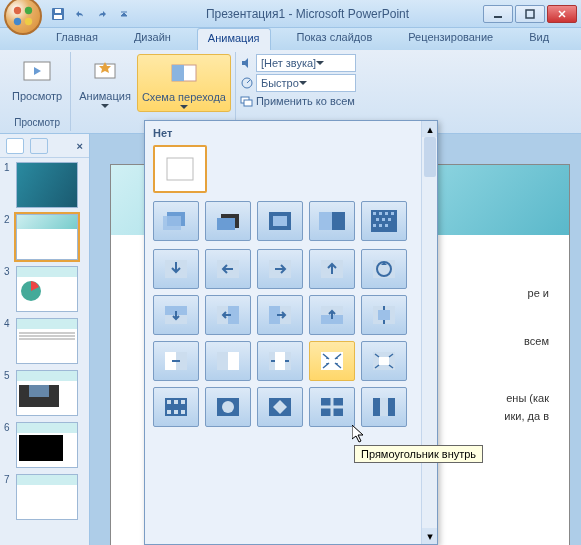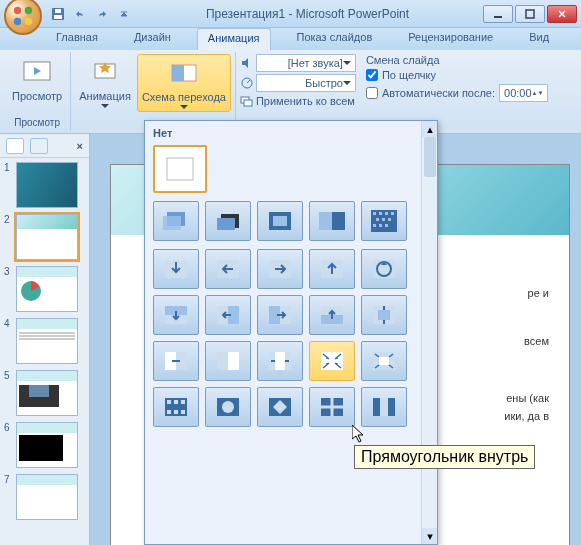--- a/index.html
+++ b/index.html
@@ -17,21 +17,21 @@
 .tab{padding:3px 10px;color:#3b5a82;cursor:default;border-radius:3px 3px 0 0}
 .tab.active{background:#e6eef8;border:1px solid #9fc4e6;border-bottom:none;color:#15428b}
 .ribbon{height:84px;background:linear-gradient(#e6eef8,#d0e2f4);border-bottom:1px solid #9fc4e6;display:flex;padding:2px 4px}
 .group{border-right:1px solid #b4cce6;padding:2px 4px;display:flex;flex-direction:column;align-items:center;justify-content:space-between}
 .group-label{font-size:10px;color:#3b5a82;padding:1px 0}
 .big-btn{display:flex;flex-direction:column;align-items:center;padding:2px 4px;border-radius:3px;min-width:50px;text-align:center;color:#3b5a82;gap:2px}
 .big-btn.active{background:linear-gradient(#ffe9a6,#ffd76a);border:1px solid #e6b84a}
 .big-btn .ico{width:32px;height:32px;display:flex;align-items:center;justify-content:center}
 .trans-opts{display:flex;flex-direction:column;gap:2px;padding:2px 4px;font-size:11px;color:#3b5a82}
 .sel{display:flex;align-items:center;gap:2px}
-.sel-box{border:1px solid #a3c0e0;background:#fff;padding:1px 4px;min-width:100px;height:18px;display:flex;justify-content:flex-end;align-items:center}
+.sel-box{border:1px solid #a3c0e0;background:#fff;padding:1px 4px;min-width:100px;height:18px;display:flex;justify-content:flex-start;align-items:center}
 .slide-change{padding:2px 6px;color:#3b5a82;display:flex;flex-direction:column;gap:3px;font-size:11px}
 .chk{display:flex;align-items:center;gap:4px}
 .chk input{width:12px;height:12px}
 .content{display:flex;height:calc(100% - 134px)}
 .slidepane{width:90px;background:#e6eef8;border-right:1px solid #9fc4e6;overflow:hidden}
 .pane-tabs{height:24px;display:flex;align-items:center;padding:2px 6px;gap:6px;border-bottom:1px solid #bcd2ea}
 .pane-tab{width:18px;height:16px;border:1px solid #9fc4e6;background:#fff;border-radius:2px}
 .pane-close{margin-left:auto;color:#3b5a82;font-weight:bold}
 .thumbs{padding:4px}
 .thumb{display:flex;gap:4px;margin-bottom:6px;align-items:flex-start}
@@ -47,21 +47,21 @@
 .gal-scroll-thumb{position:absolute;top:16px;left:2px;width:12px;height:40px;background:#c4d6ec;border-radius:2px}
 .gal-scroll-btn{position:absolute;left:0;width:16px;height:16px;display:flex;align-items:center;justify-content:center;background:#d6e4f4}
 .gal-section{padding:2px 8px}
 .gal-head{font-size:11px;font-weight:bold;color:#3b5a82;padding:4px 0}
 .gal-items{display:flex;flex-wrap:wrap;gap:6px;padding:2px 0}
 .gal-item{width:46px;height:40px;background:linear-gradient(#dce9f7,#b4d0ec);border:1px solid #7a9cc4;border-radius:2px;display:flex;align-items:center;justify-content:center;position:relative}
 .gal-item.big{width:54px;height:48px}
 .gal-item.none{background:#fff;border:2px solid #e6a23c}
 .gal-item.hover{background:linear-gradient(#ffe9a6,#ffd76a);border:1px solid #e6b84a}
 .gal-item svg{width:30px;height:26px}
-.tooltip{position:absolute;left:354px;top:445px;background:#ffffe1;border:1px solid #666;padding:2px 6px;font-size:16px;z-index:60;white-space:nowrap}
+.tooltip{position:absolute;left:354px;top:445px;background:#ffffe1;border:1px solid #666;padding:2px 6px;font-size:11px;z-index:60;white-space:nowrap}
 .cursor{position:absolute;left:352px;top:425px;z-index:70;pointer-events:none}
 </style>
 </head>
 <body>
 
 <div class="titlebar">
   <div class="office-btn">
     <svg viewBox="0 0 24 24">
         <circle cx="6" cy="6" r="4" fill="#d64"></circle>
         <circle cx="18" cy="6" r="4" fill="#4a4"></circle>
@@ -187,35 +187,20 @@
           </svg>
         </div>
     </div>
     <div class="sel">
       <svg width="14" height="14">
           <rect x="1" y="3" width="8" height="6" fill="#fff" stroke="#4a7ab4"></rect>
           <rect x="4" y="6" width="8" height="6" fill="#fff" stroke="#4a7ab4"></rect>
         </svg>
       <span>Применить ко всем</span>
     </div>
-  </div>
-  <div class="slide-change">
-    <div style="font-weight:normal">Смена слайда</div>
-    <label class="chk">
-        <input type="checkbox" checked="" style="">
-        <span>По щелчку</span>
-      </label>
-    <label class="chk">
-        <input type="checkbox" style="">
-        <span>Автоматически после:</span>
-      <span class="sel-box" style="min-width:44px">
-          <span>00:00</span>
-          <span style="display:flex;flex-direction:column;font-size:6px;line-height:1">▲▼</span>
-        </span>
-    </label>
   </div>
 </div>
 
 <div class="content">
   <div class="slidepane">
     <div class="pane-tabs">
       <div class="pane-tab"></div>
       <div class="pane-tab" style="background:#e6eef8"></div>
       <div class="pane-close">×</div>
     </div>

